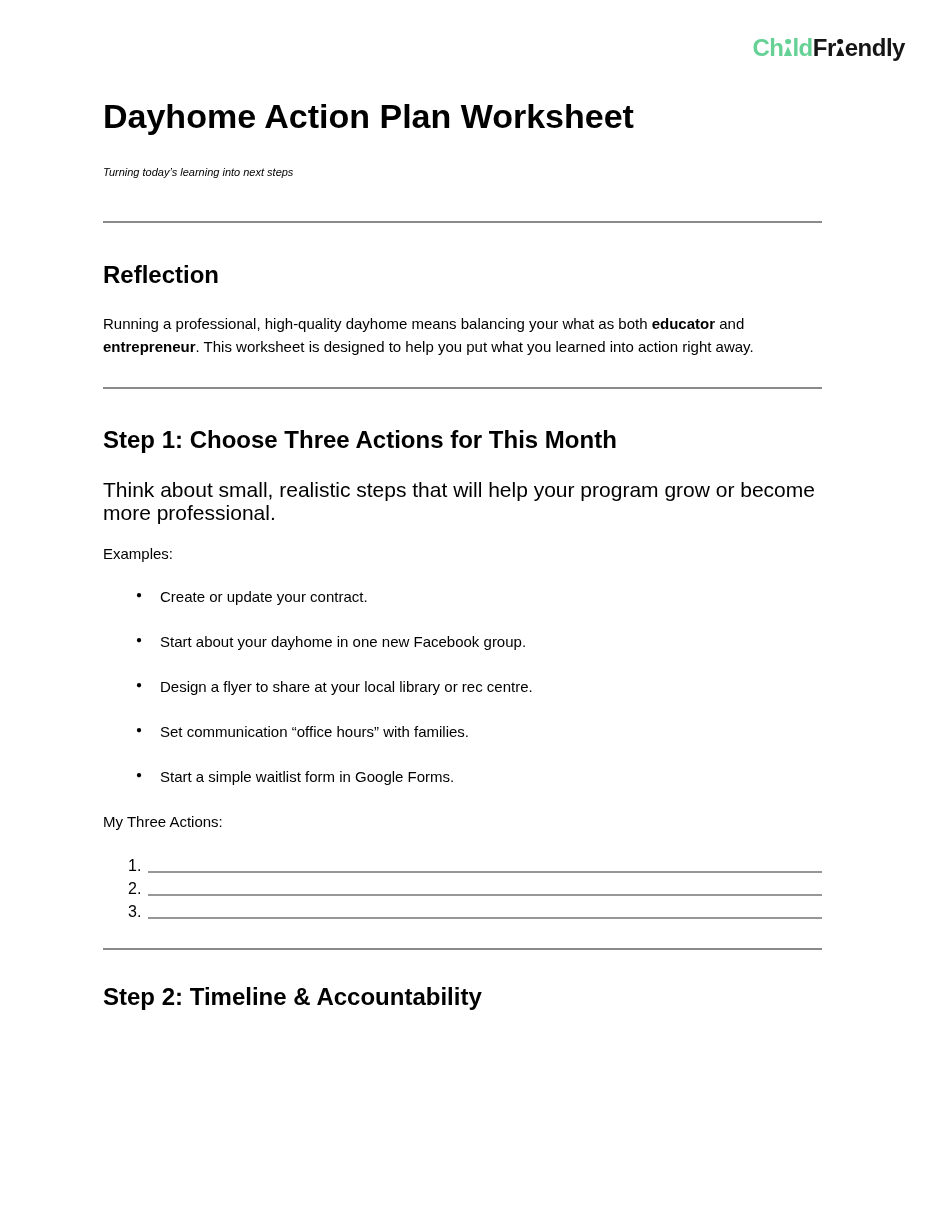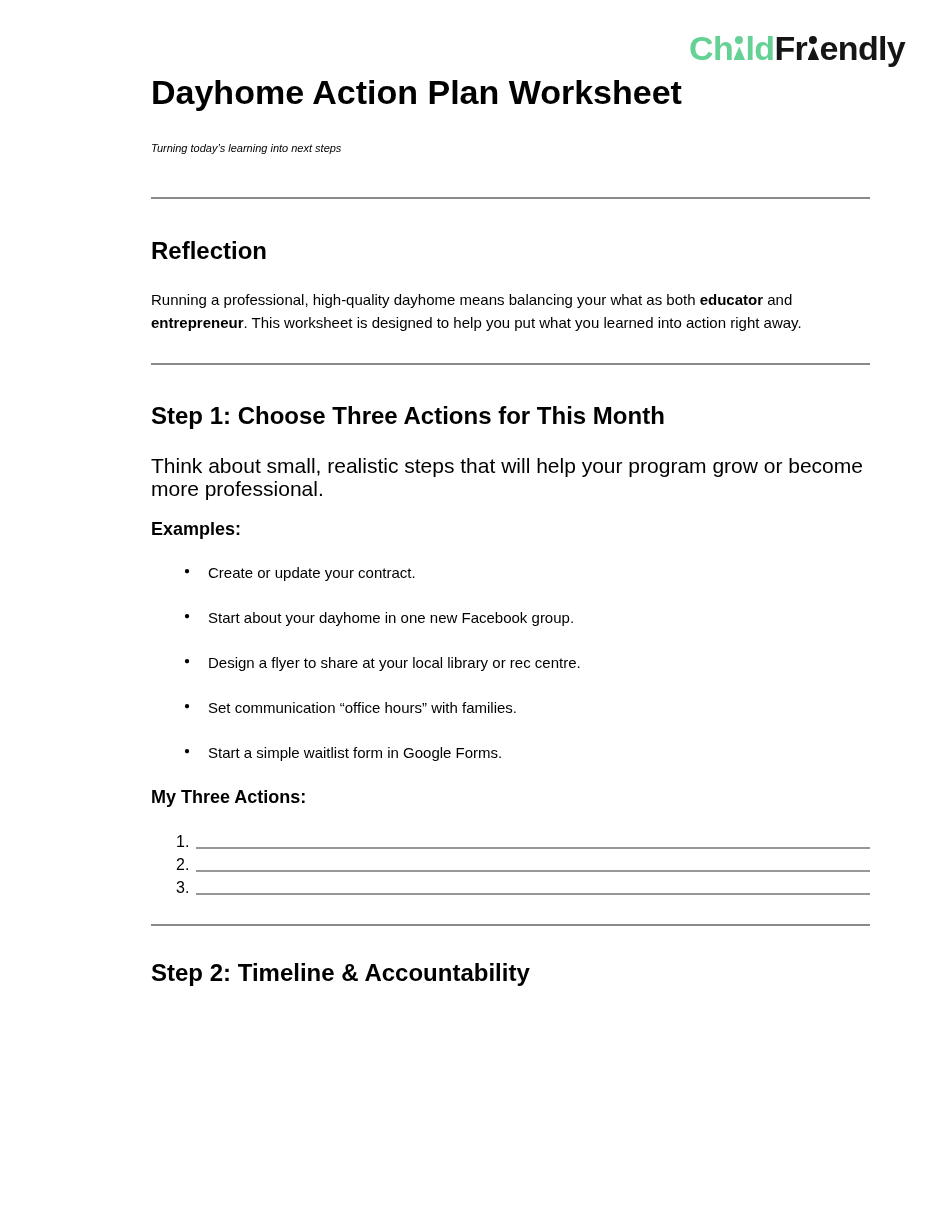--- a/index.html
+++ b/index.html
@@ -8,21 +8,21 @@
     position:relative;
     width:932px; height:1223px;
     background:#ffffff;
     overflow:hidden;
     font-family:"Liberation Sans","DejaVu Sans",sans-serif;
     color:#000000;
   }
   
   .logo {
     position:absolute; top:30px; right:27px;
-    font-size:34px; font-weight:800; letter-spacing:-0.02em;
+    font-size:24px; font-weight:800; letter-spacing:-0.02em;
     line-height:36px; white-space:nowrap;
   }
   .logo-child { color:#66d194; }
   .logo-friendly { color:#151515; }
   .person-i {
     display:inline-block; position:relative;
     width:0.34em; height:0.72em;
     margin:0 0.015em;
   }
   .person-i .head {
@@ -33,22 +33,21 @@
   .person-i .bodyshape {
     position:absolute; bottom:0; left:0;
     width:100%; height:0.40em;
     background:currentColor;
     clip-path:polygon(50% 0%, 100% 100%, 0% 100%);
   }
   
   .content {
     position:absolute; left:103px; top:0;
     width:719px;
-    padding-top:72px;
-    margin-left:48px;
+    padding-top:96px;
   }
   h1.doc-title {
     font-size:34px; line-height:1.2; font-weight:700; color:#000;
   }
   .subtitle {
     margin-top:25px; font-size:11px; line-height:20px; font-style:italic;
   }
   hr.rule {
     border:none; height:2px; background:#8a8a8a; margin-top:39px;
   }
@@ -56,21 +55,21 @@
   hr.rule.r3 { margin-top:25px; }
   h2.section-heading {
     font-size:24px; line-height:30px; font-weight:700; margin-top:37px;
   }
   h2.step1-heading { margin-top:36px; }
   h2.step2-heading { margin-top:32px; }
   p.body-text {
     margin-top:22px; font-size:15px; line-height:23px;
   }
   p.intro-text { margin-top:23px; font-size:21px; line-height:23px; }
-  p.bold-label { margin-top:18px; font-size:18px; line-height:23px; font-weight:700; }
+  p.bold-label { margin-top:18px; font-size:15px; line-height:23px; font-weight:400; }
   
   ul.examples {
     list-style:none; margin-top:20px;
   }
   ul.examples li {
     position:relative; padding-left:57px;
     font-size:15px; line-height:23px; margin-bottom:22px;
   }
   .bullet-icon {
     position:absolute; left:33px; top:5px;

